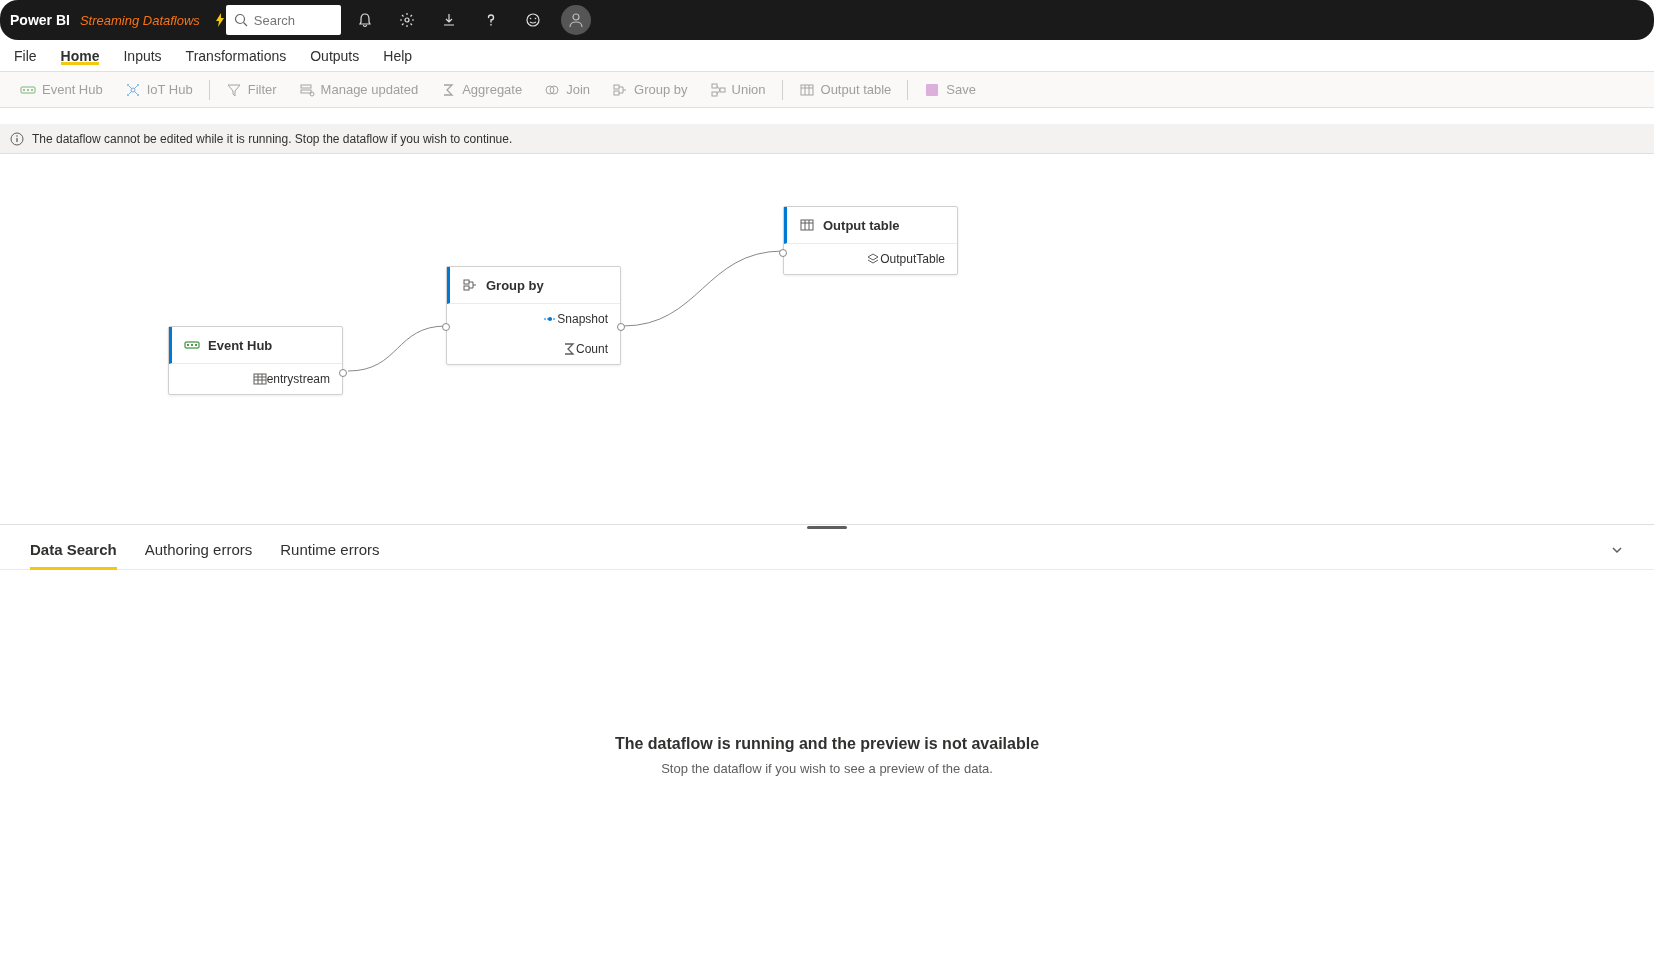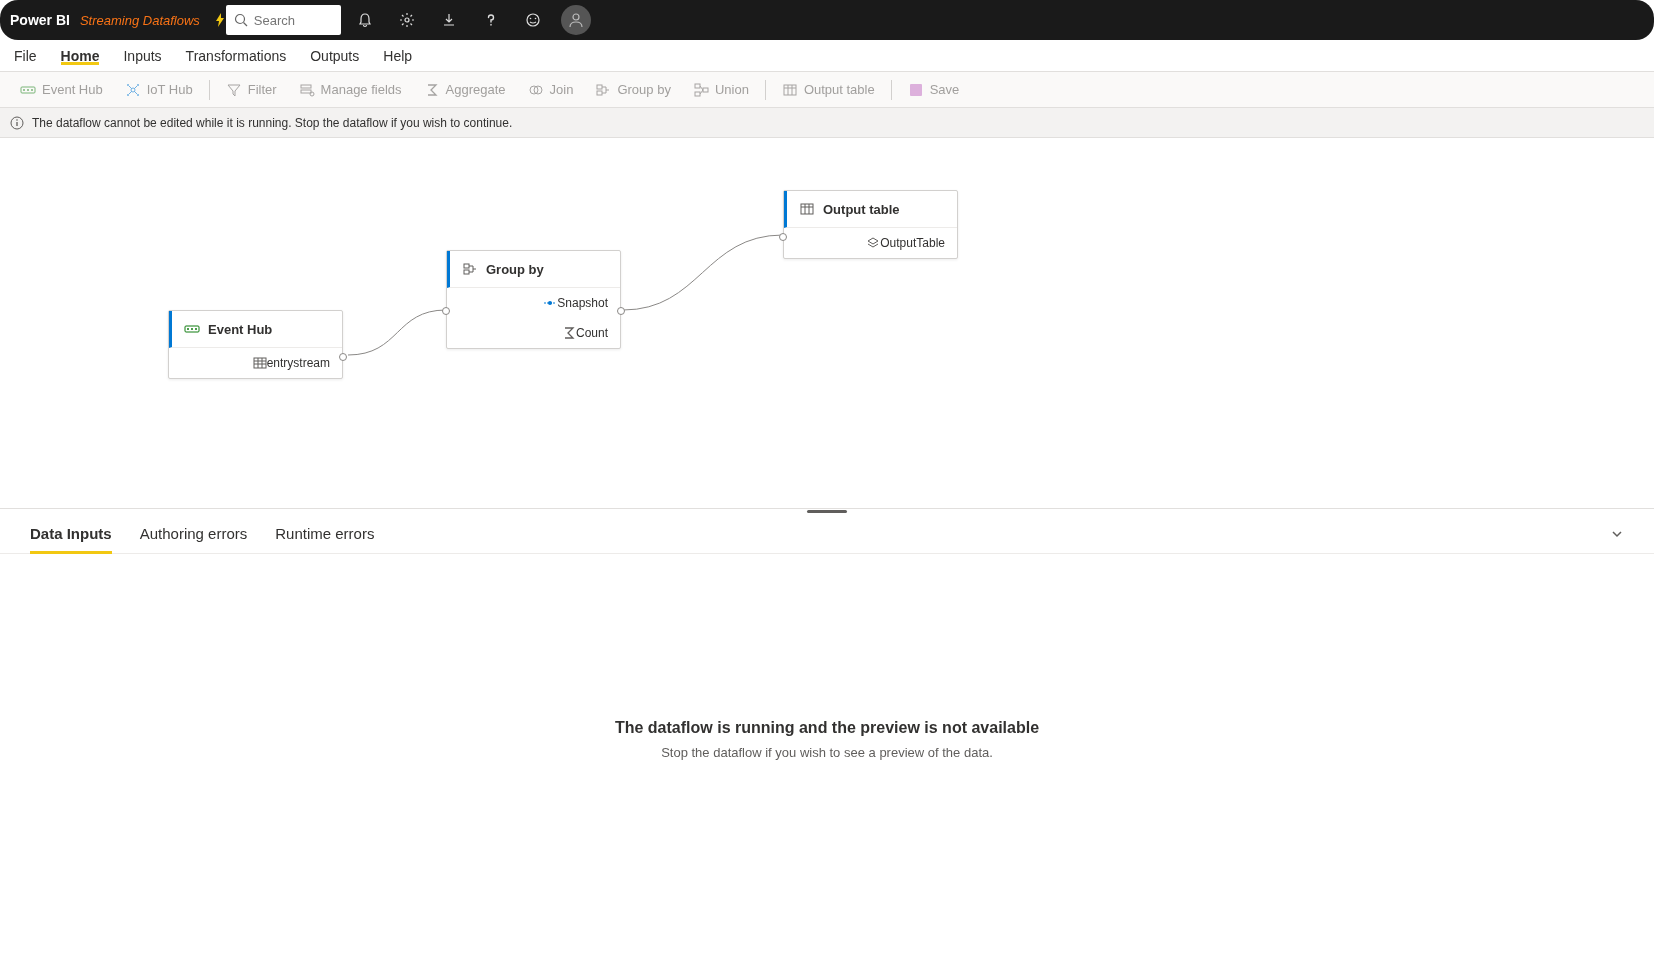--- a/index.html
+++ b/index.html
@@ -27,21 +27,21 @@
 
 
 .toolbar { height: 36px; background: #faf9f8; border-bottom: 1px solid #e1dfdd; display: flex; align-items: center; padding: 0 10px; gap: 2px; color: #a19f9d; }
 .tool { display: flex; align-items: center; gap: 6px; padding: 0 10px; height: 36px; cursor: default; }
 .tool svg { opacity: 0.55; }
 .tool-sep { width: 1px; height: 20px; background: #d2d0ce; margin: 0 4px; }
 .tool.save svg rect { fill: #d59ed6; }
 .tool.save svg { opacity: 0.8; }
 
 
-.infobar { height: 30px; background: #f3f2f1; border-bottom: 1px solid #e1dfdd; display: flex; align-items: center; padding: 0 10px; gap: 8px; color: #323130; font-size: 12px; }
+.infobar { height: 30px; background: #f3f2f1; border-bottom: 1px solid #e1dfdd; display: flex; align-items: center; padding: 0 10px; gap: 8px; color: #323130; font-size: 12px; margin-top: 16px; }
 
 
 .canvas { position: relative; height: 370px; background: #fff; }
 .node { position: absolute; background: #fff; border: 1px solid #d2d0ce; border-radius: 2px; box-shadow: 0 1px 3px rgba(0,0,0,0.08); }
 .node-head { display: flex; align-items: center; gap: 8px; padding: 10px 12px; font-weight: 600; border-bottom: 1px solid #edebe9; border-left: 3px solid #0078d4; font-size: 13px; }
 .node-row { display: flex; align-items: center; gap: 0; padding: 8px 12px; font-size: 12px; color: #323130; justify-content: flex-end; }
 .port { position: absolute; width: 8px; height: 8px; border: 1px solid #8a8886; border-radius: 50%; background: #fff; }
 
 .splitter { height: 6px; display: flex; justify-content: center; align-items: center; border-top: 1px solid #e1dfdd; }
 .splitter-handle { width: 40px; height: 3px; background: #605e5c; border-radius: 2px; }
@@ -158,21 +158,21 @@
         <path d="M2 3 L14 3 L9 9 L9 14 L7 12 L7 9 Z" stroke="#605e5c" fill="none"></path>
       </svg>
     <span>Filter</span>
   </div>
   <div class="tool">
     <svg width="16" height="16" viewBox="0 0 16 16">
         <rect x="2" y="3" width="10" height="3" stroke="#605e5c" fill="none"></rect>
         <rect x="2" y="8" width="10" height="3" stroke="#605e5c" fill="none"></rect>
         <circle cx="13" cy="12" r="2" stroke="#605e5c" fill="none"></circle>
       </svg>
-    <span>Manage fields</span>
+    <span>Manage updated</span>
   </div>
   <div class="tool">
     <svg width="16" height="16" viewBox="0 0 16 16">
         <path d="M4 3 L12 3 L7 8 L12 13 L4 13" stroke="#605e5c" fill="none" stroke-width="1.3"></path>
       </svg>
     <span>Aggregate</span>
   </div>
   <div class="tool">
     <svg width="16" height="16" viewBox="0 0 16 16">
         <circle cx="6" cy="8" r="4" stroke="#605e5c" fill="none"></circle>
@@ -303,21 +303,21 @@
     </div>
     <div class="port" style="left:-5px;top:42px"></div>
   </div>
 </div>
 
 <div class="splitter">
   <div class="splitter-handle"></div>
 </div>
 
 <div class="bottom-tabs">
-  <div class="btab active">Data Inputs</div>
+  <div class="btab active">Data Search</div>
   <div class="btab">Authoring errors</div>
   <div class="btab">Runtime errors</div>
   <div class="btab-spacer"></div>
   <div class="btab" style="font-size:13px">
     <svg width="14" height="14" viewBox="0 0 14 14">
         <path d="M3 5 L7 9 L11 5" stroke="#605e5c" stroke-width="1.5" fill="none"></path>
       </svg>
   </div>
 </div>
 

